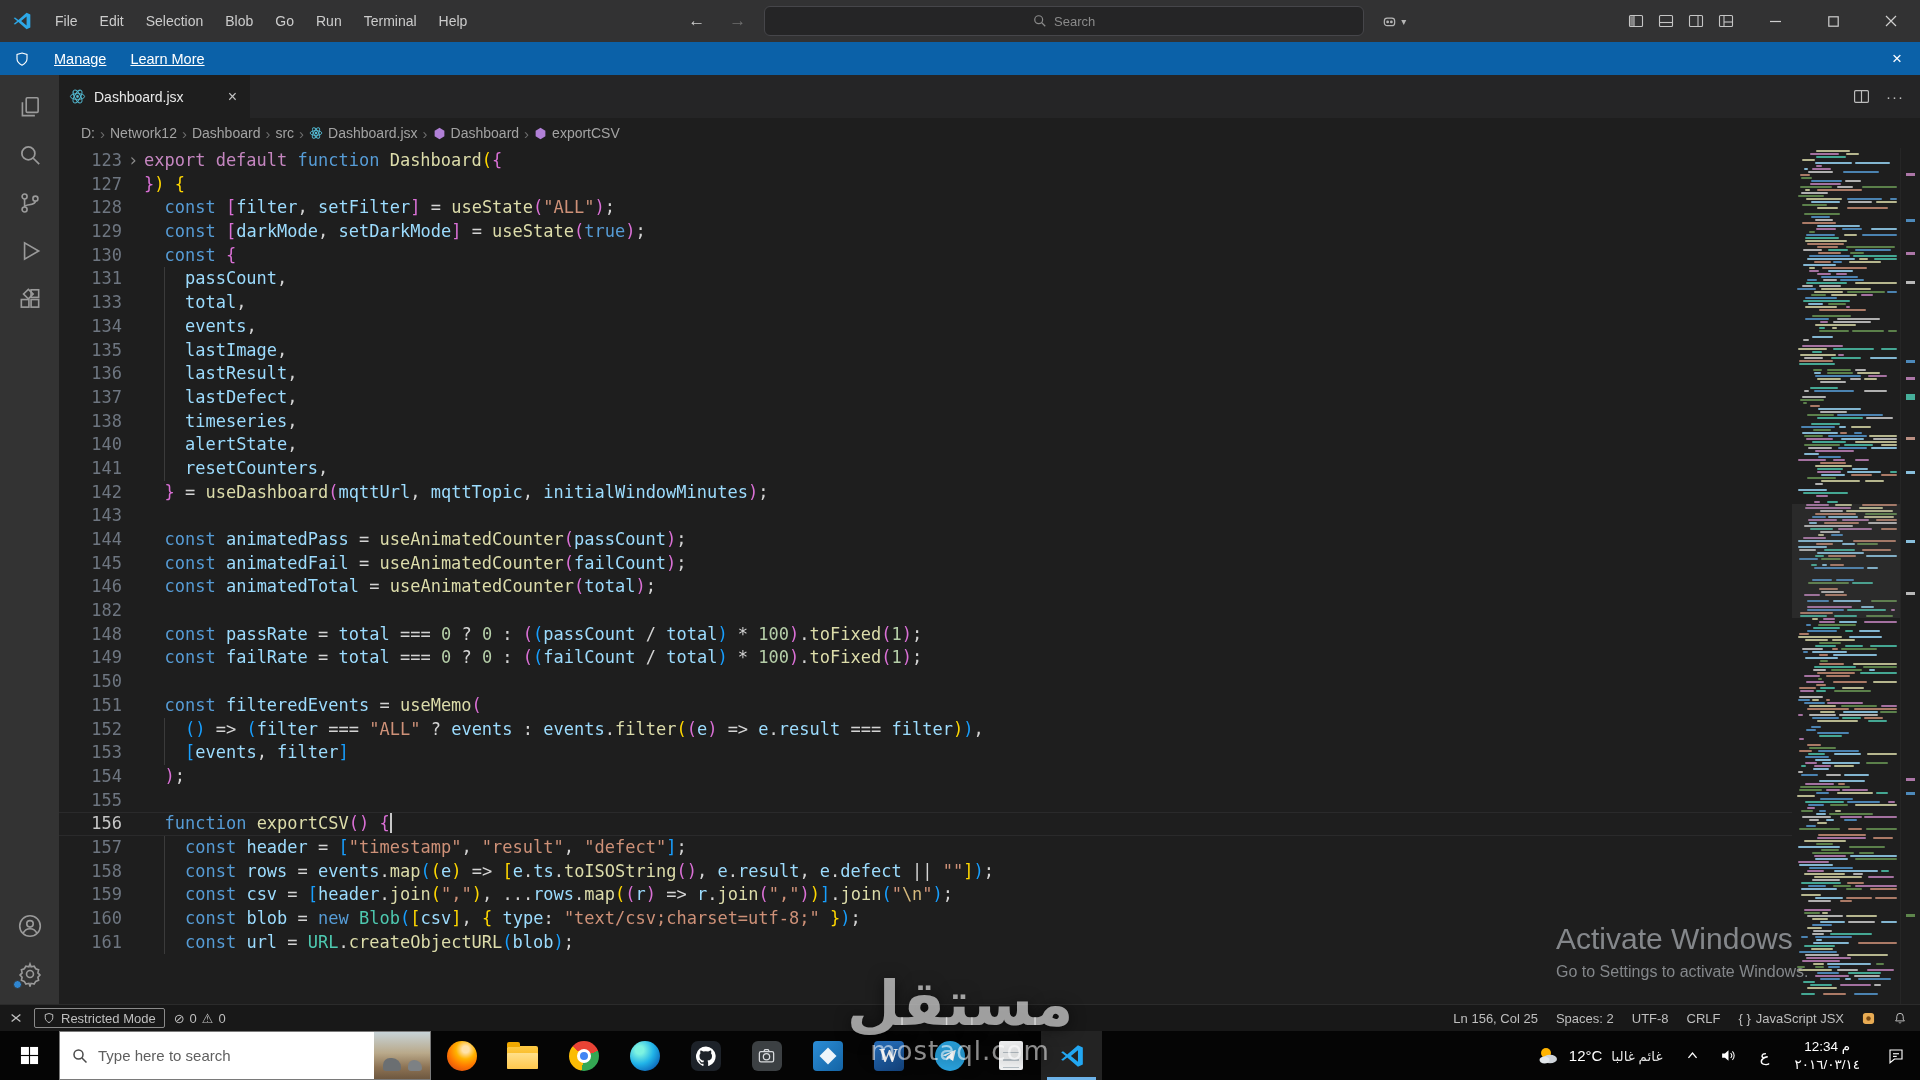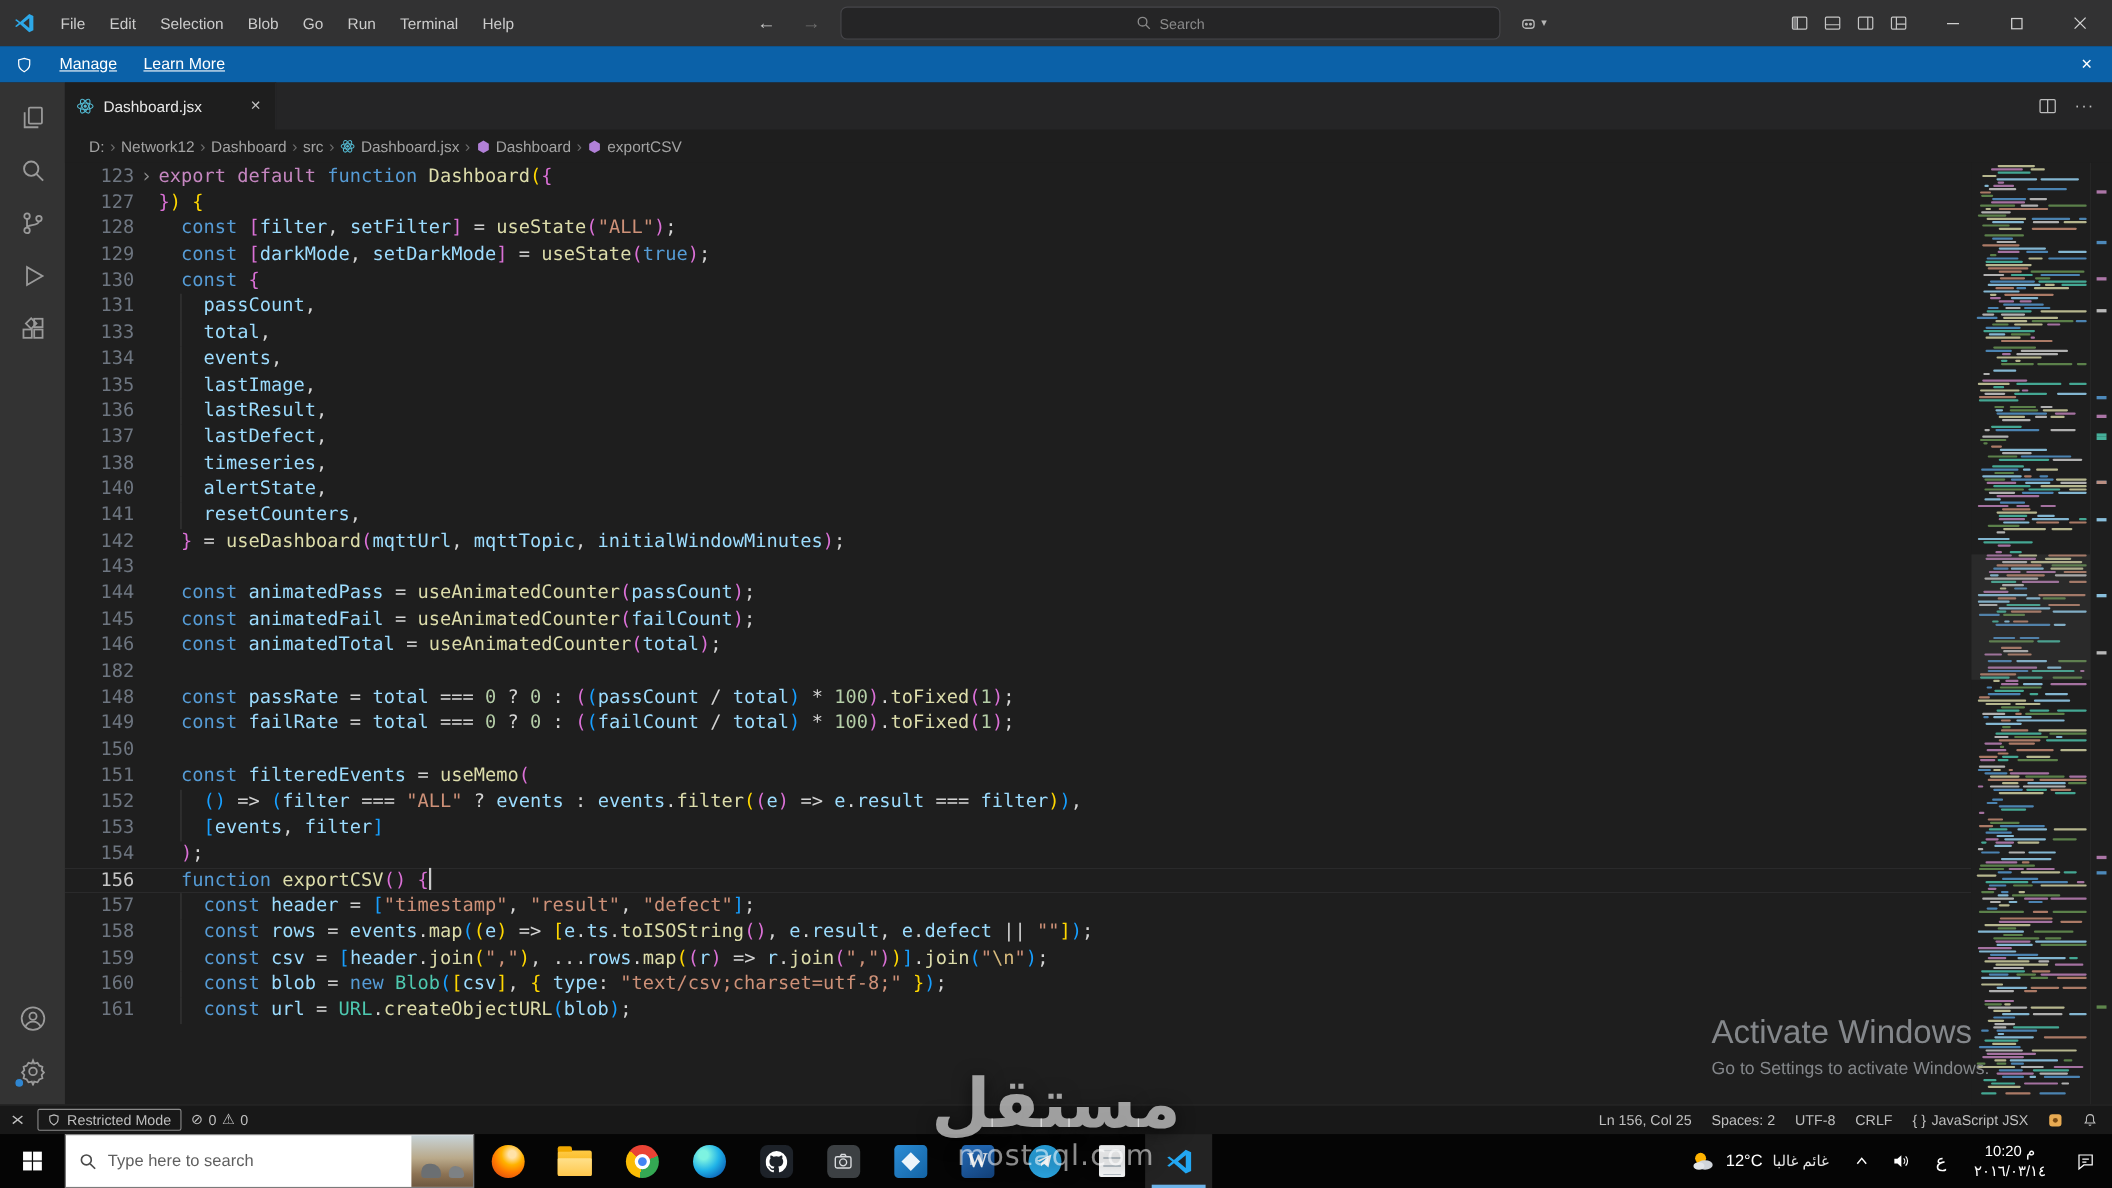--- a/index.html
+++ b/index.html
@@ -461,20 +461,24 @@
               <span class="code"><i class="guide" style="left: 2ch;"></i><span class="c-w">    </span><span class="c-p3">()</span><span class="c-o"> =&gt; </span><span class="c-p3">(</span><span class="c-v">filter</span><span class="c-o"> === </span><span class="c-s">"ALL"</span><span class="c-o"> ? </span><span class="c-v">events</span><span class="c-o"> : </span><span class="c-v">events</span><span class="c-o">.</span><span class="c-f">filter</span><span class="c-p1">(</span><span class="c-p2">(</span><span class="c-v">e</span><span class="c-p2">)</span><span class="c-o"> =&gt; </span><span class="c-v">e</span><span class="c-o">.</span><span class="c-v">result</span><span class="c-o"> === </span><span class="c-v">filter</span><span class="c-p1">)</span><span class="c-p3">)</span><span class="c-o">,</span></span>
             </div>
             <div class="row">
               <span class="ln">153</span>
               <span class="code"><i class="guide" style="left: 2ch;"></i><span class="c-w">    </span><span class="c-p3">[</span><span class="c-v">events</span><span class="c-o">, </span><span class="c-v">filter</span><span class="c-p3">]</span></span>
             </div>
             <div class="row">
               <span class="ln">154</span>
               <span class="code"><span class="c-w">  </span><span class="c-p2">)</span><span class="c-o">;</span></span>
             </div>
+            <div class="row">
+              <span class="ln">155</span>
+              <span class="code"></span>
+            </div>
             <div class="row active">
               <span class="ln">156</span>
               <span class="code"><span class="c-w">  </span><span class="c-b">function</span><span class="c-w"> </span><span class="c-f">exportCSV</span><span class="c-p2">()</span><span class="c-w"> </span><span class="c-p2">{</span><span class="cursor"></span></span>
             </div>
             <div class="row">
               <span class="ln">157</span>
               <span class="code"><i class="guide" style="left: 2ch;"></i><span class="c-w">    </span><span class="c-b">const</span><span class="c-w"> </span><span class="c-v">header</span><span class="c-o"> = </span><span class="c-p3">[</span><span class="c-s">"timestamp"</span><span class="c-o">, </span><span class="c-s">"result"</span><span class="c-o">, </span><span class="c-s">"defect"</span><span class="c-p3">]</span><span class="c-o">;</span></span>
             </div>
             <div class="row">
               <span class="ln">158</span>
@@ -1684,21 +1688,21 @@
       <div class="tray-item">
         <svg width="17" height="17" viewBox="0 0 24 24">
             <path fill="#ffffff" d="M3 9v6h4l5 4.5v-15L7 9H3z"></path>
             <path d="M15 8.5a5 5 0 0 1 0 7M17.5 6a8.5 8.5 0 0 1 0 12" fill="none" stroke="#ffffff" stroke-width="1.5"></path>
           </svg>
       </div>
       <div class="tray-item">
         <span style="font-size:16px">ع</span>
       </div>
       <div class="clock">
-        <span>10:20 م</span>
+        <span>12:34 م</span>
         <span>٢٠١٦/٠٣/١٤</span>
       </div>
       <div class="tray-item action-center">
         <svg width="18" height="18" viewBox="0 0 24 24" fill="none" stroke="#ffffff" stroke-width="1.5">
             <path d="M4 4h16v12H10l-6 5V4z"></path>
             <line x1="8" y1="9" x2="16" y2="9"></line>
             <line x1="8" y1="12.5" x2="13" y2="12.5"></line>
           </svg>
       </div>
     </div>

